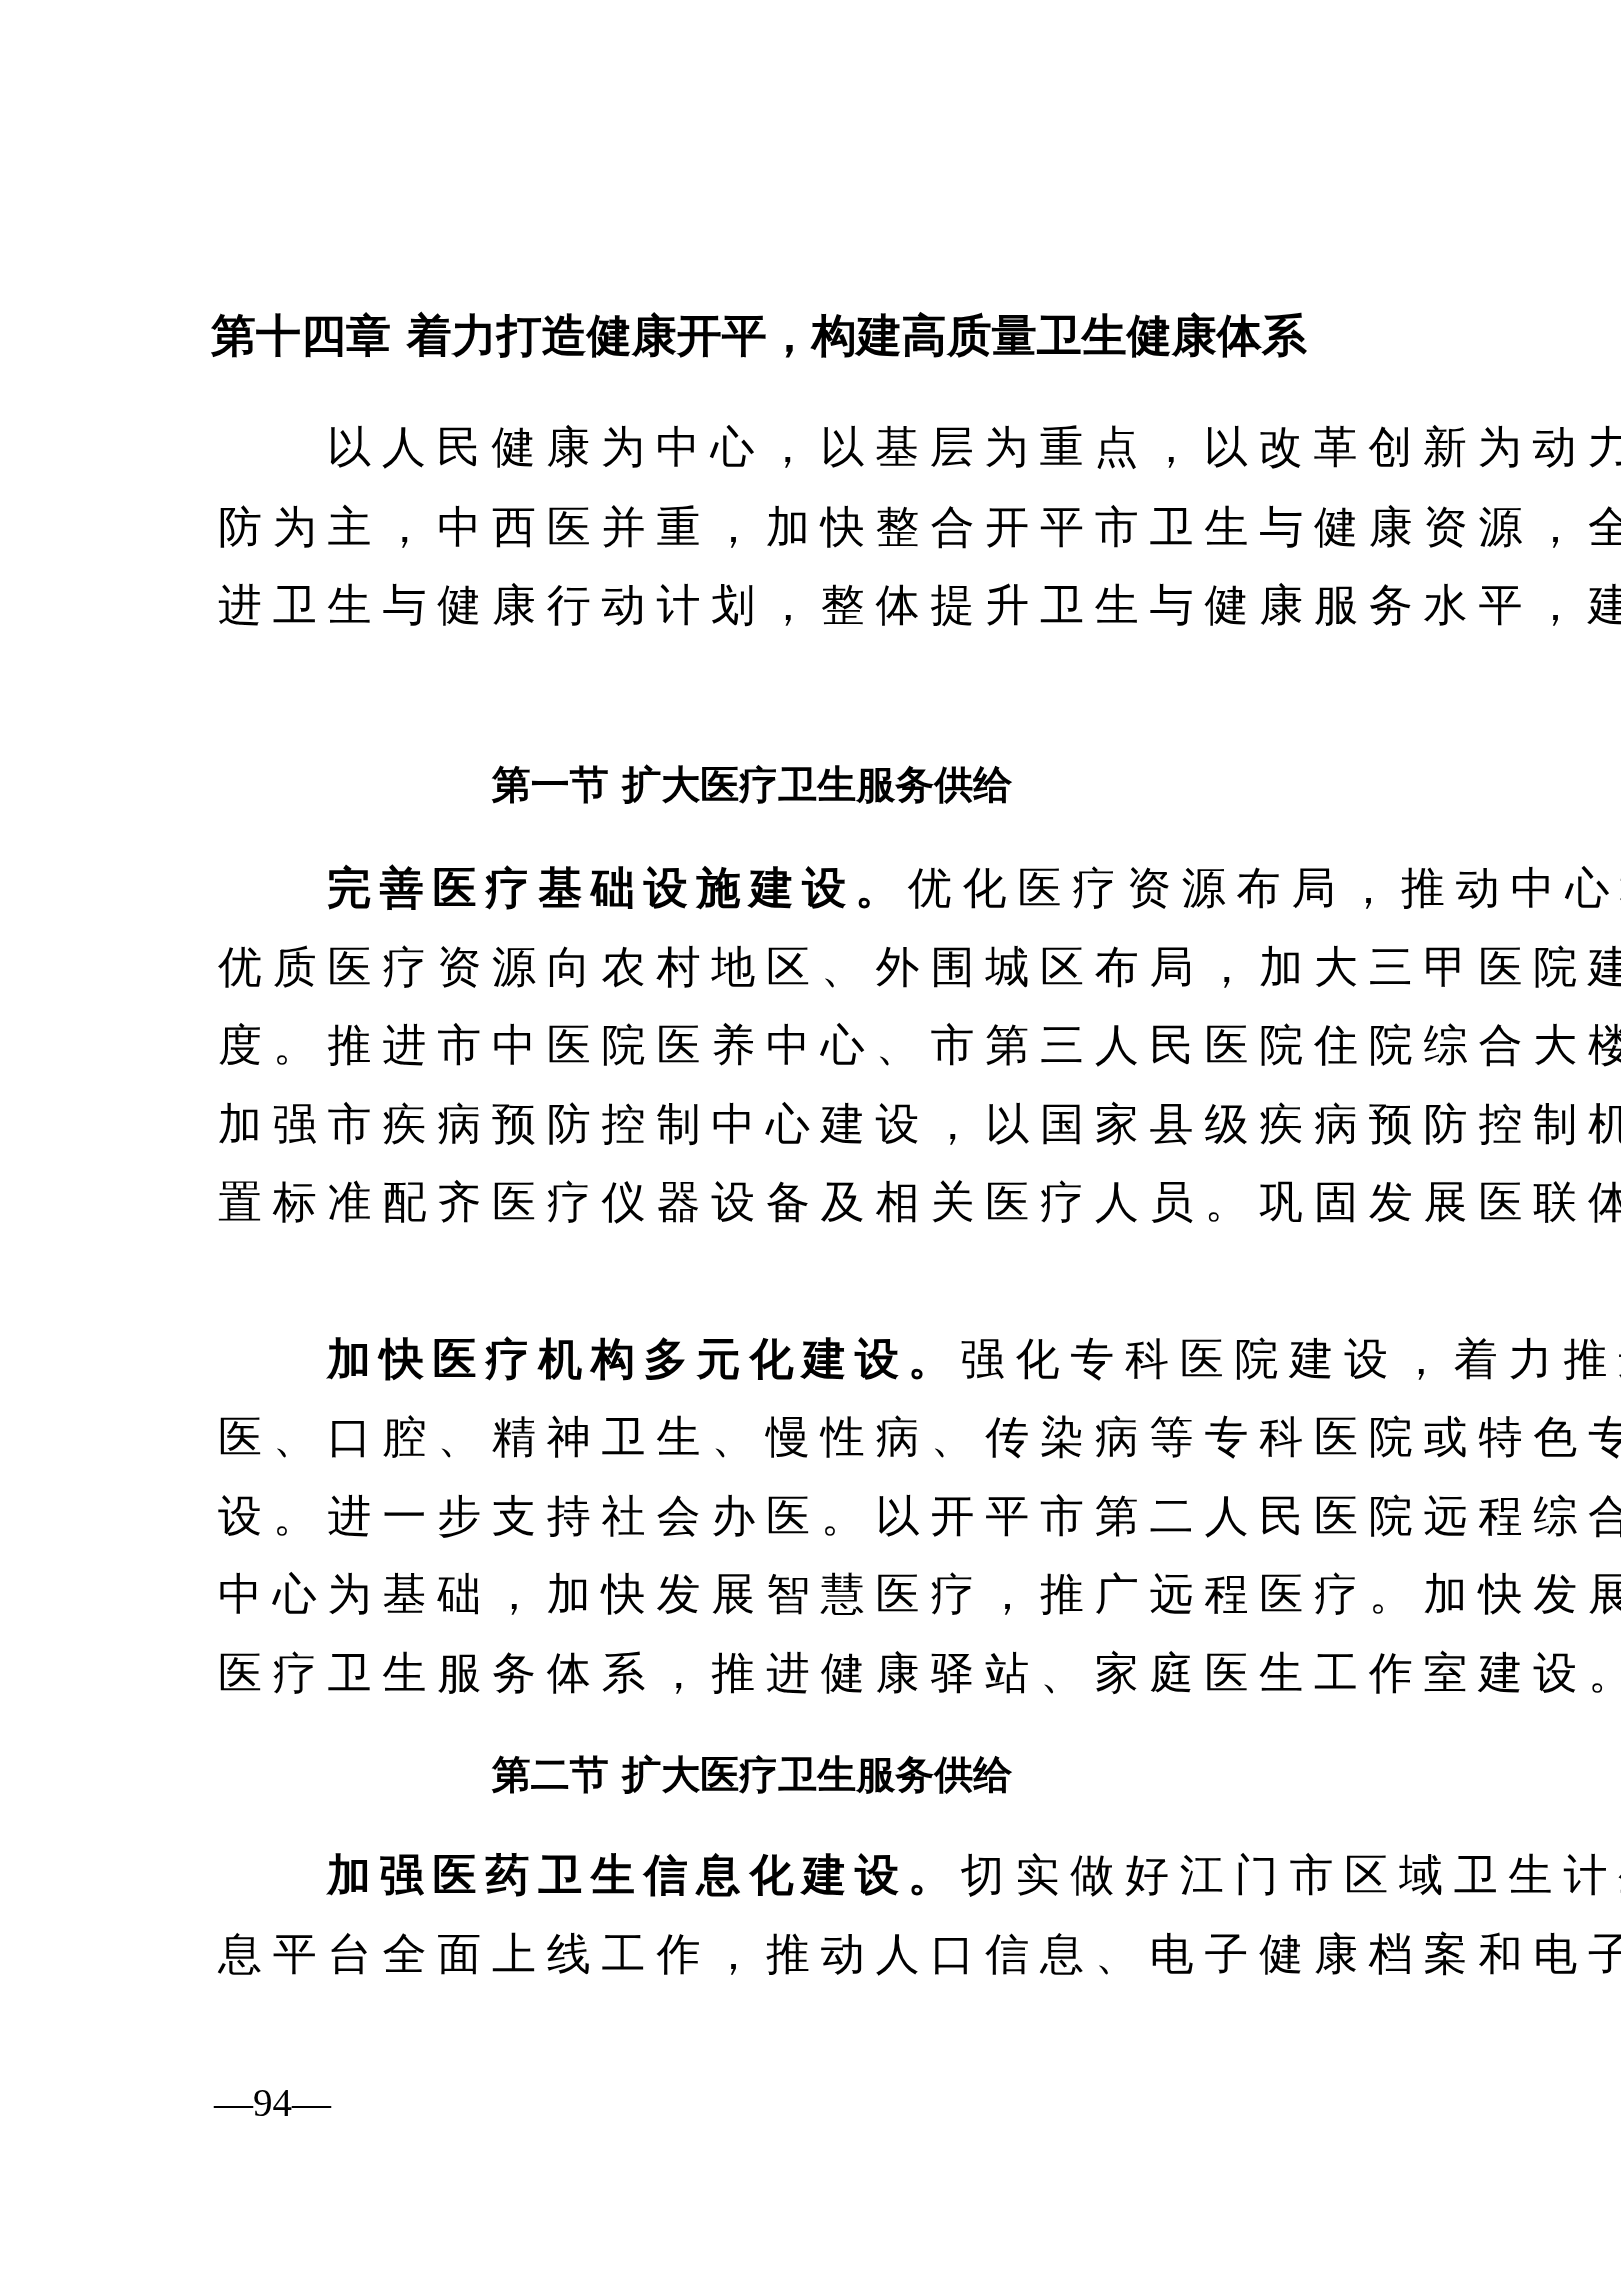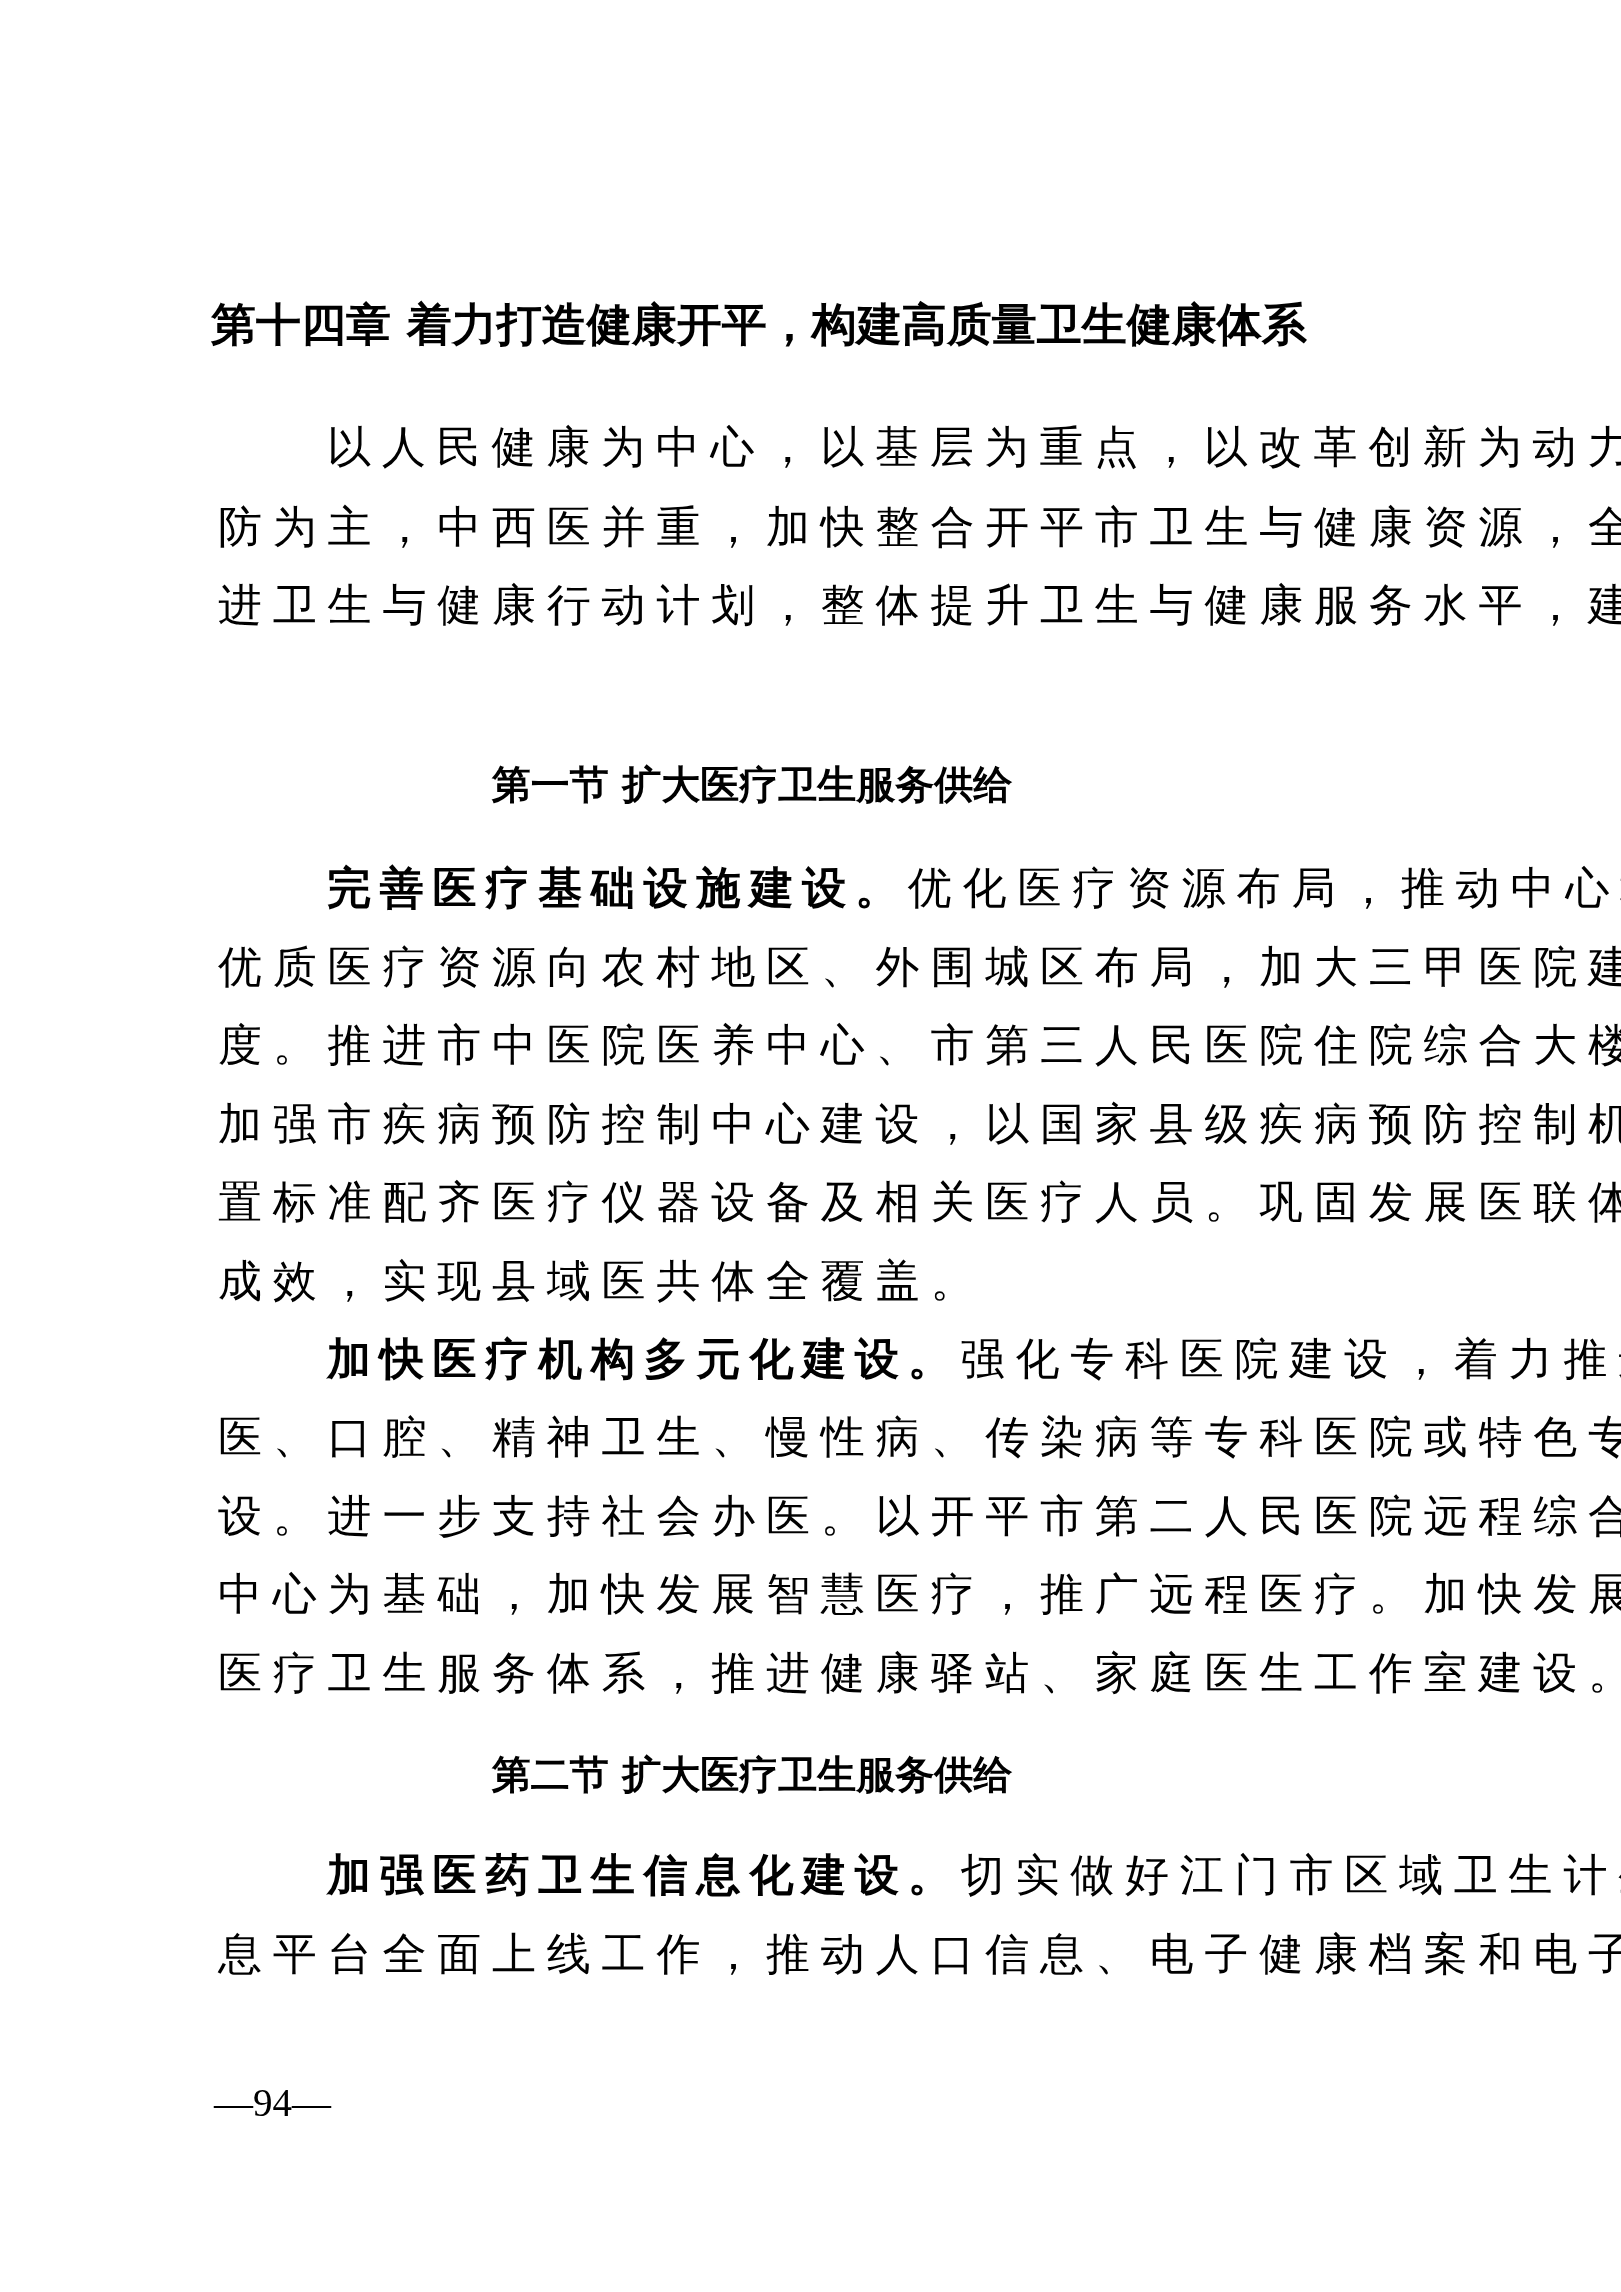--- a/index.html
+++ b/index.html
@@ -1,19 +1,19 @@
 <!DOCTYPE html>
 <html><head>
 <meta charset="utf-8">
 <style>
   html, body { margin: 0; padding: 0; background: #ffffff; }
   body { width: 1621px; height: 2293px; position: relative; overflow: hidden; color: #000; }
   .page { position: absolute; left: 0; top: 0; width: 1621px; height: 2293px; }
   .title {
-    position: absolute; left: 211px; top: 295px; width: 1235px;
+    position: absolute; left: 211px; top: 306px; width: 1235px;
     font-family: "DejaVu Sans", sans-serif; font-weight: bold;
     font-size: 45px; line-height: 59px; letter-spacing: 0px; white-space: nowrap;
   }
   .section {
     position: absolute; left: 0; width: 1504px; text-align: center;
     font-family: "DejaVu Sans", sans-serif; font-weight: bold;
     font-size: 39px; line-height: 55px; white-space: nowrap;
   }
   .line {
     position: absolute; left: 218px; width: 1211px;
@@ -38,21 +38,20 @@
   <div class="line" style="top:497px">防为主，中西医并重，加快整合开平市卫生与健康资源，全力推</div>
   <div class="line" style="top:575px">进卫生与健康行动计划，整体提升卫生与健康服务水平，建设可</div>
 
   <div class="section" style="top:757px">第一节  扩大医疗卫生服务供给</div>
 
   <div class="line indent" style="top:858px"><span class="lead">完善医疗基础设施建设。</span><span>优化医疗资源布局，推动中心城区</span></div>
   <div class="line" style="top:937px">优质医疗资源向农村地区、外围城区布局，加大三甲医院建设力</div>
   <div class="line" style="top:1015px">度。推进市中医院医养中心、市第三人民医院住院综合大楼建设。</div>
   <div class="line" style="top:1094px">加强市疾病预防控制中心建设，以国家县级疾病预防控制机构配</div>
   <div class="line" style="top:1172px">置标准配齐医疗仪器设备及相关医疗人员。巩固发展医联体改革</div>
-  <div class="line" style="top:1251px">成效，实现县域医共体全覆盖。</div>
 
   <div class="line indent" style="top:1329px"><span class="lead">加快医疗机构多元化建设。</span><span>强化专科医院建设，着力推进中</span></div>
   <div class="line" style="top:1407px">医、口腔、精神卫生、慢性病、传染病等专科医院或特色专科建</div>
   <div class="line" style="top:1486px">设。进一步支持社会办医。以开平市第二人民医院远程综合会诊</div>
   <div class="line" style="top:1564px">中心为基础，加快发展智慧医疗，推广远程医疗。加快发展社区</div>
   <div class="line" style="top:1643px">医疗卫生服务体系，推进健康驿站、家庭医生工作室建设。</div>
 
   <div class="section" style="top:1747px">第二节  扩大医疗卫生服务供给</div>
 
   <div class="line indent" style="top:1845px"><span class="lead">加强医药卫生信息化建设。</span><span>切实做好江门市区域卫生计生信</span></div>

